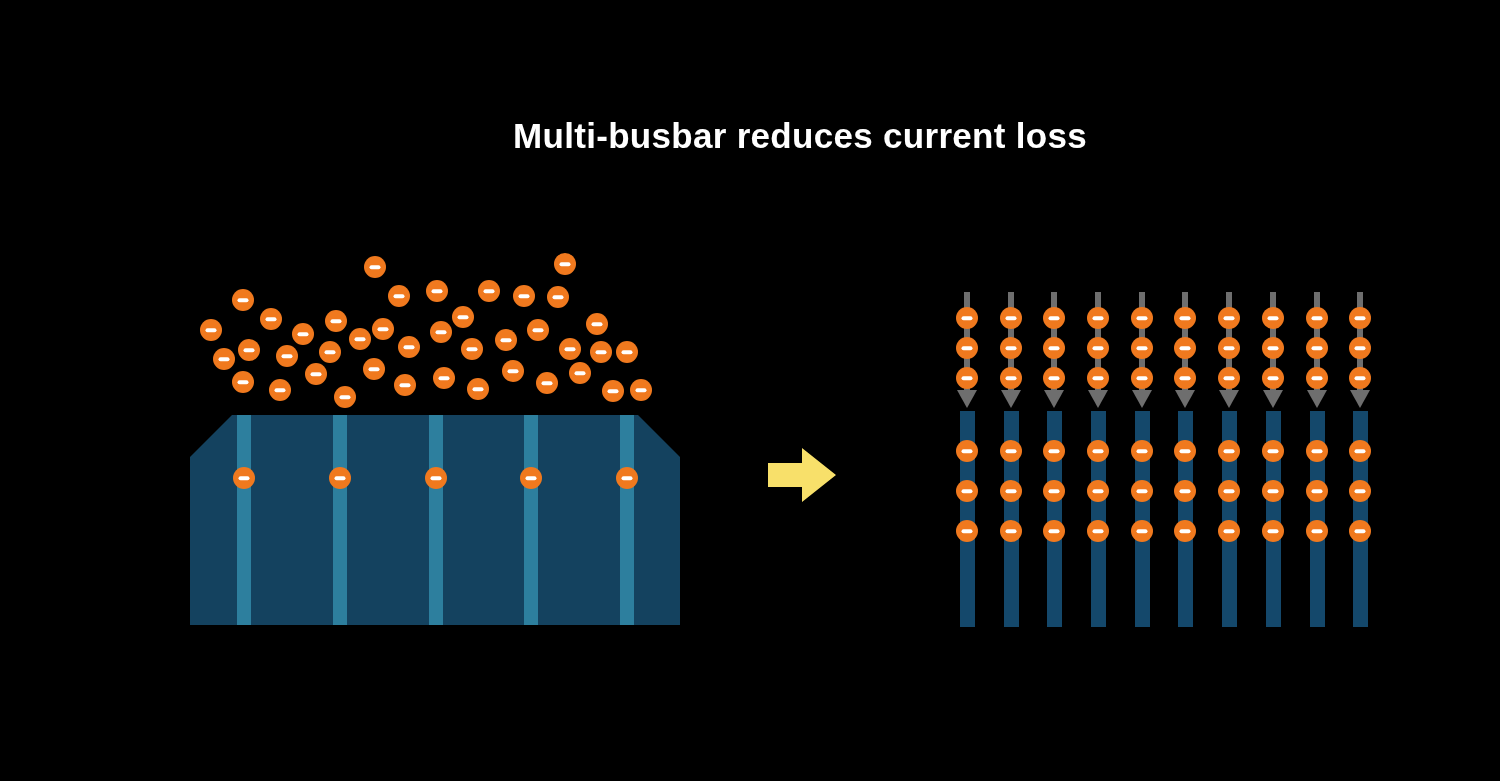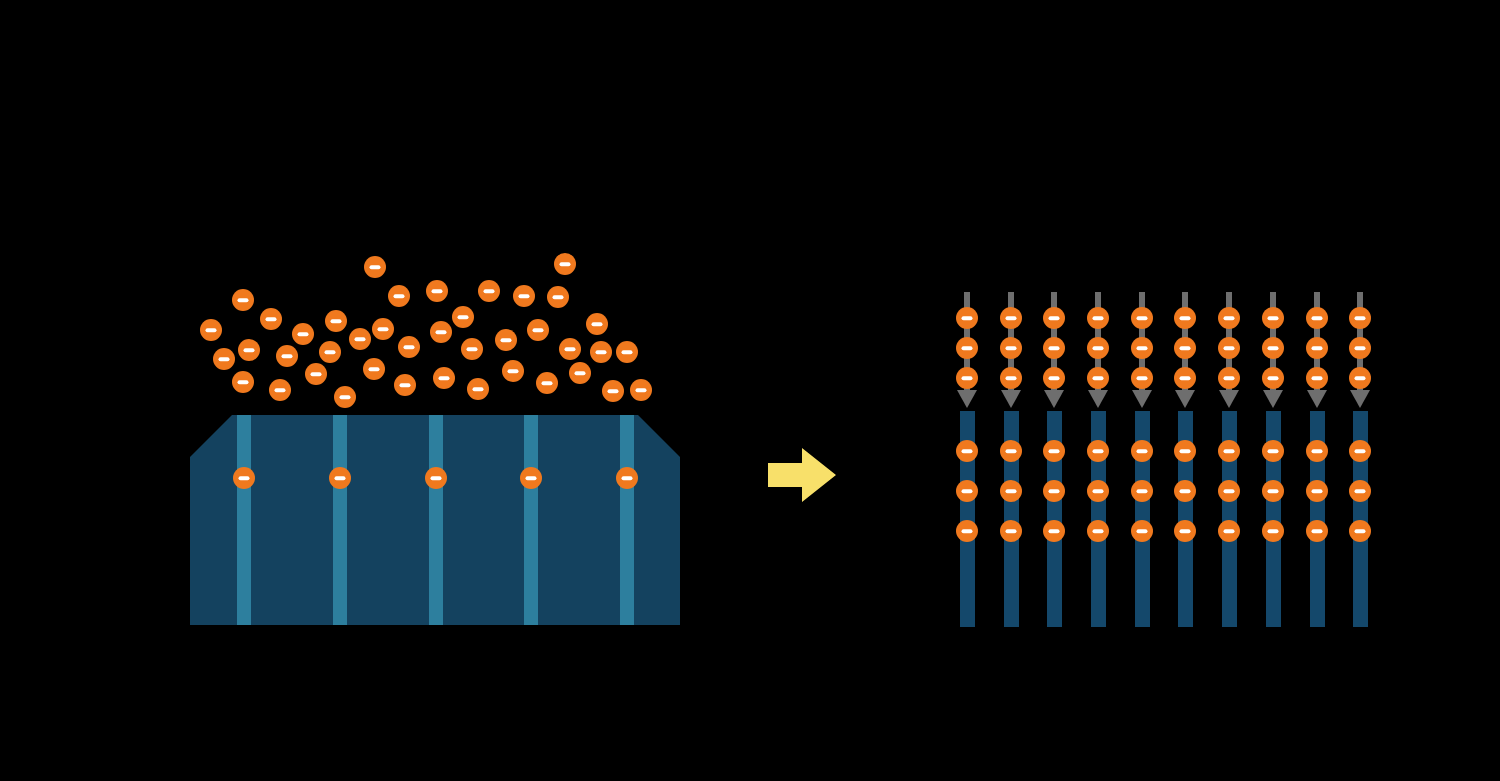--- a/index.html
+++ b/index.html
@@ -24,20 +24,21 @@
     line-height: 40px;
     font-weight: 800;
     letter-spacing: 0.3px;
     white-space: nowrap;
   }
 </style>
 </head>
 <body>
 
 <div id="stage" style="background: rgb(0, 0, 0);">
+  <h1 id="title" style="color: rgb(255, 255, 255);">Multi-busbar reduces current loss</h1>
 <div style="position: absolute; left: 190px; top: 415px; width: 490px; height: 210px; background: rgb(20, 66, 95); clip-path: polygon(0px 42px, 42px 0px, 448px 0px, 490px 42px, 490px 210px, 0px 210px);">
       <div style="position: absolute; left: 47px; top: 0px; width: 14px; height: 100%; background: rgb(45, 127, 158);"></div>
       <div style="position: absolute; left: 143px; top: 0px; width: 14px; height: 100%; background: rgb(45, 127, 158);"></div>
       <div style="position: absolute; left: 239px; top: 0px; width: 14px; height: 100%; background: rgb(45, 127, 158);"></div>
       <div style="position: absolute; left: 334px; top: 0px; width: 14px; height: 100%; background: rgb(45, 127, 158);"></div>
       <div style="position: absolute; left: 430px; top: 0px; width: 14px; height: 100%; background: rgb(45, 127, 158);"></div>
     </div>
     <div style="position: absolute; left: 364px; top: 256px; width: 22px; height: 22px; background: rgb(240, 121, 30); border-radius: 50%;">
       <div style="position: absolute; left: 50%; top: 50%; transform: translate(-50%, -50%); width: 11px; height: 3.5px; border-radius: 2px; background: rgb(255, 255, 255);"></div>
     </div>

